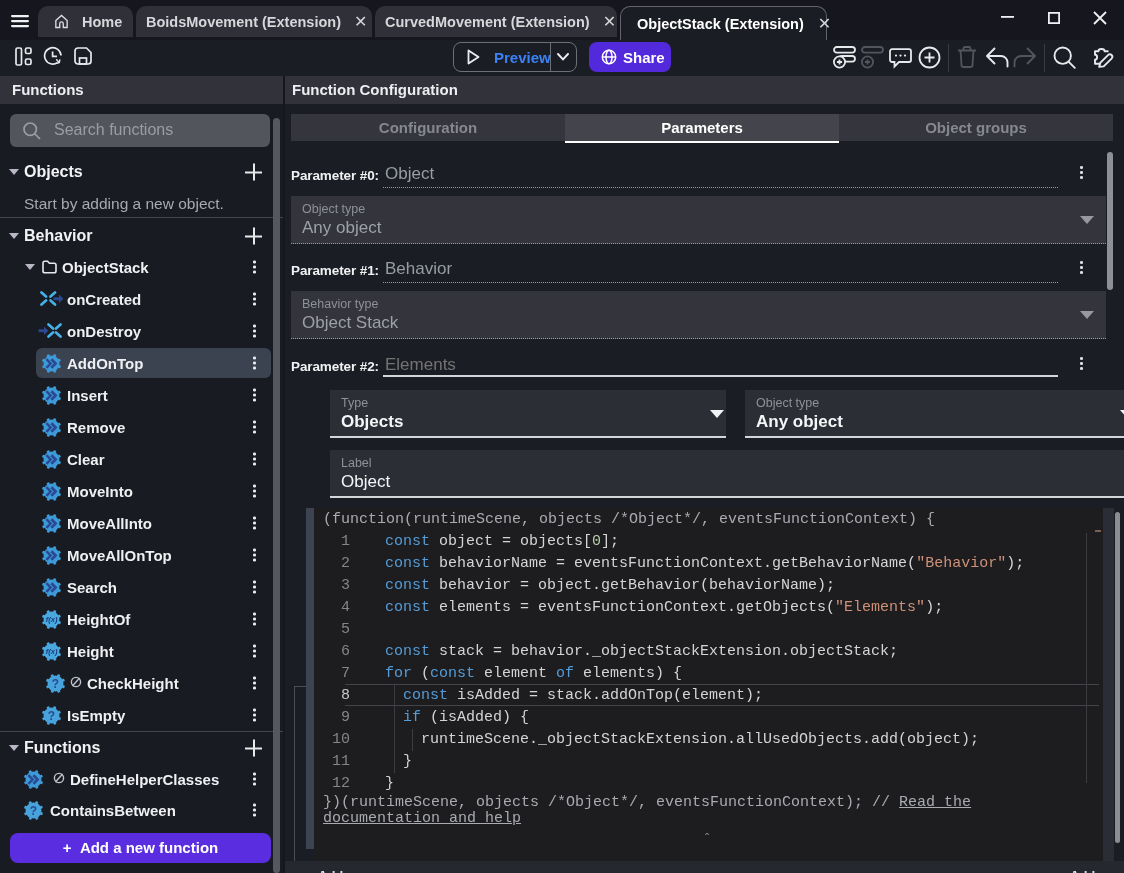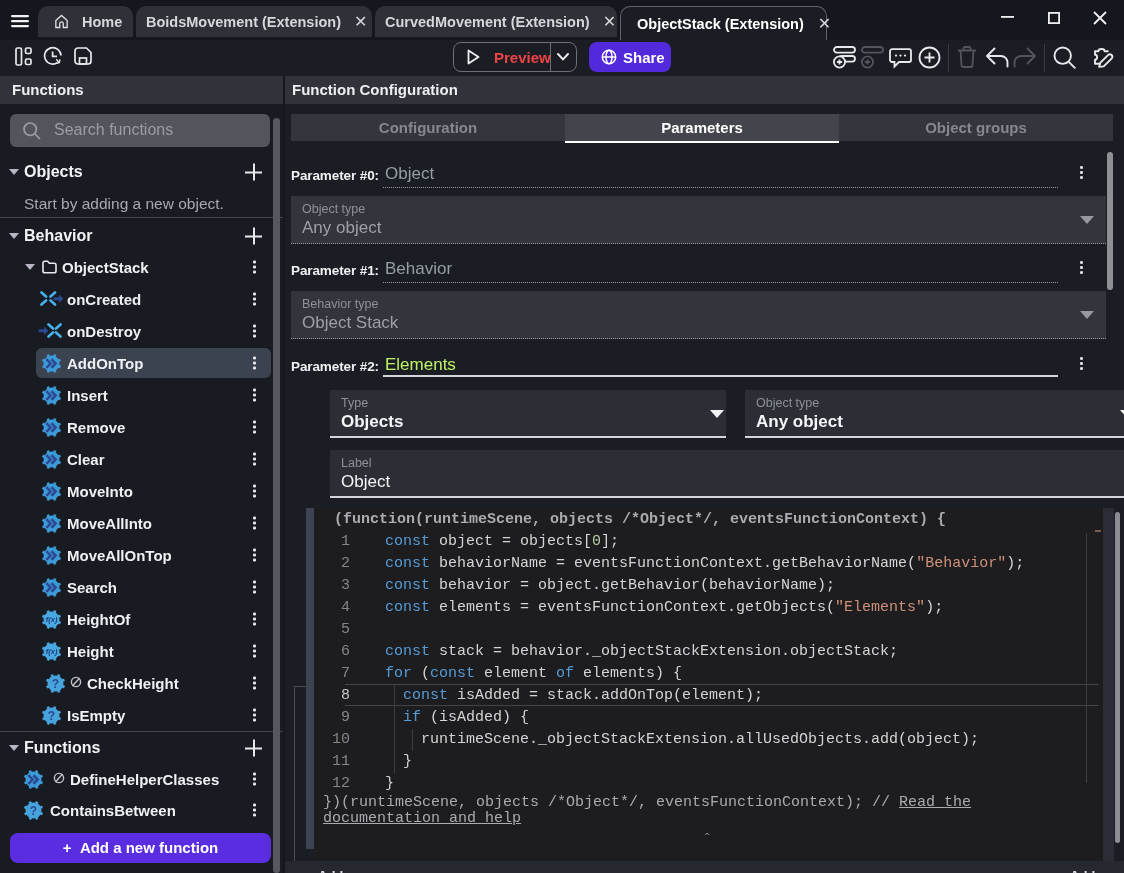--- a/index.html
+++ b/index.html
@@ -40,21 +40,21 @@
   #addfn { position:absolute; left:10px; top:757px; width:261px; height:30px; background:#5a2ee0; border-radius:8px; color:#fff; font-size:15px; font-weight:700; text-align:center; line-height:30px; }
 
   
   #main { position:absolute; top:76px; left:285px; width:839px; height:797px; background:#1b1d24; }
   #main-header { position:absolute; top:0; left:0; width:839px; height:28px; background:#31323a; color:#eceef0; font-size:15px; font-weight:700; line-height:28px; padding-left:7px; }
   #ftabs { position:absolute; top:38px; left:6px; width:822px; height:27px; background:#35363d; }
   .ftab { position:absolute; top:0; height:27px; width:274px; text-align:center; line-height:27px; font-size:15px; font-weight:700; color:#86888f; }
   .ftab.active { background:#44454c; color:#fff; }
   .param-label { position:absolute; font-size:13.5px; font-weight:700; color:#f0f1f3; letter-spacing:-0.1px; }
   .param-name-dis { font-size:17px; font-weight:400; color:#989ca6; }
-  .param-name-en { font-size:17px; font-weight:400; color:#bef264; }
+  .param-name-en { font-size:17px; font-weight:400; color:#737373; }
   .pfield { position:absolute; background:#33343c; }
   .pfield .flabel { position:absolute; left:11px; top:6px; font-size:12.5px; color:#8e9199; }
   .pfield .fvalue { position:absolute; left:11px; top:22px; font-size:17px; color:#9da0a8; }
   .pfield.en { background:#2c2e36;margin-left:39px; }
   .pfield.en .fvalue { color:#f5f6f8; font-weight:700; }
   .dd-arrow { position:absolute; width:0; height:0; border-left:7px solid transparent; border-right:7px solid transparent; border-top:8px solid #97999f; }
   .dd-arrow.white { border-top-color:#f2f3f5; }
   .pdots { position:absolute; width:3px; height:13px; }
   .pdots i { position:absolute; left:0; width:2.6px; height:2.6px; border-radius:50%; background:#dfe0e4; }
   .pdots i:nth-child(1){top:0} .pdots i:nth-child(2){top:5px} .pdots i:nth-child(3){top:10px}
@@ -116,21 +116,21 @@
     <svg class="icon" style="left:74px;top:7px" width="18" height="18" viewBox="0 0 18 18" fill="none" stroke="#e8e9ec" stroke-width="1.7">
       <path d="M1 4 A3 3 0 0 1 4 1 H12.5 L17 5.5 V14 A3 3 0 0 1 14 17 H4 A3 3 0 0 1 1 14 Z"></path>
       <rect x="5.5" y="11" width="7" height="6" fill="none"></rect>
     </svg>
 
     <div class="abs" style="left:453px;top:2px;width:124px;height:30px;border:1px solid #6e7077;border-radius:8px;"></div>
     <div class="abs" style="left:550px;top:3px;width:1px;height:28px;background:#6e7077;"></div>
     <svg class="icon" style="left:467px;top:9px" width="13" height="16" viewBox="0 0 13 16" fill="none" stroke="#eceef0" stroke-width="1.8">
         <path d="M1.5 1.5 L11.5 8 L1.5 14.5 Z" stroke-linejoin="round"></path>
       </svg>
-    <div class="abs" style="left:494px;top:9px;font-size:15px;font-weight:700;color:#ef4444;">Preview</div>
+    <div class="abs" style="left:494px;top:9px;font-size:15px;font-weight:700;color:#3b82f6;">Preview</div>
     <svg class="icon" style="left:557px;top:13px" width="12" height="8" viewBox="0 0 12 8" fill="none" stroke="#eceef0" stroke-width="1.9">
         <path d="M1 1 L6 6.4 L11 1" stroke-linecap="round"></path>
       </svg>
 
     <div class="abs" style="left:589px;top:2px;width:82px;height:30px;background:#5229db;border-radius:8px;"></div>
     <svg class="icon" style="left:601px;top:9px" width="16" height="16" viewBox="0 0 16 16" fill="none" stroke="#fff" stroke-width="1.5">
       <circle cx="8" cy="8" r="6.7"></circle>
         <ellipse cx="8" cy="8" rx="3" ry="6.7"></ellipse>
         <path d="M1.4 8 H14.6"></path>
     </svg>
@@ -619,21 +619,21 @@
       <div class="dd-arrow white" style="left:375px;top:20px;"></div>
     </div>
     <div class="pfield en" style="left:6px;top:374px;width:815px;height:48px;border-bottom:2px solid #d4d5d9;">
       <div class="flabel">Label</div>
         <div class="fvalue" style="font-weight:400;">Object</div>
     </div>
 
     <div class="abs" style="left:9px;top:610px;width:12px;height:187px;border-left:1px solid #4a4d56;border-top:1px solid #4a4d56;"></div>
     <div id="codebar"></div>
     <div id="editor">
-      <div class="cline" style="top:1px;color:#a9abb0;"><span style="position:absolute;left:20px;font-weight:bold;">(function(runtimeScene, objects /*Object*/, eventsFunctionContext) {</span></div>
+      <div class="cline" style="top:1px;color:#a9abb0;"><span style="position:absolute;left:9px;">(function(runtimeScene, objects /*Object*/, eventsFunctionContext) {</span></div>
       <div class="cline" style="top:23px;"><span class="lnum">1</span><span class="ctext">    <span class="kw">const</span> object = objects[<span class="num">0</span>];</span></div>
       <div class="cline" style="top:45px;"><span class="lnum">2</span><span class="ctext">    <span class="kw">const</span> behaviorName = eventsFunctionContext.getBehaviorName(<span class="str">"Behavior"</span>);</span></div>
       <div class="cline" style="top:67px;"><span class="lnum">3</span><span class="ctext">    <span class="kw">const</span> behavior = object.getBehavior(behaviorName);</span></div>
       <div class="cline" style="top:89px;"><span class="lnum">4</span><span class="ctext">    <span class="kw">const</span> elements = eventsFunctionContext.getObjects(<span class="str">"Elements"</span>);</span></div>
       <div class="cline" style="top:111px;"><span class="lnum">5</span></div>
       <div class="cline" style="top:133px;"><span class="lnum">6</span><span class="ctext">    <span class="kw">const</span> stack = behavior._objectStackExtension.objectStack;</span></div>
       <div class="cline" style="top:155px;"><span class="lnum">7</span><span class="ctext">    <span class="kw">for</span> (<span class="kw">const</span> element <span class="kw">of</span> elements) {</span></div>
       <div class="abs" style="left:31px;top:176px;width:754px;height:22px;border-top:1px solid #43444a;border-bottom:1px solid #43444a;"></div>
       <div class="cline" style="top:177px;"><span class="lnum" style="color:#c6c6c6;">8</span><span class="ctext">      <span class="kw">const</span> isAdded = stack.addOnTop(element);</span></div>
       <div class="cline" style="top:199px;"><span class="lnum">9</span><span class="ctext">      <span class="kw">if</span> (isAdded) {</span></div>

